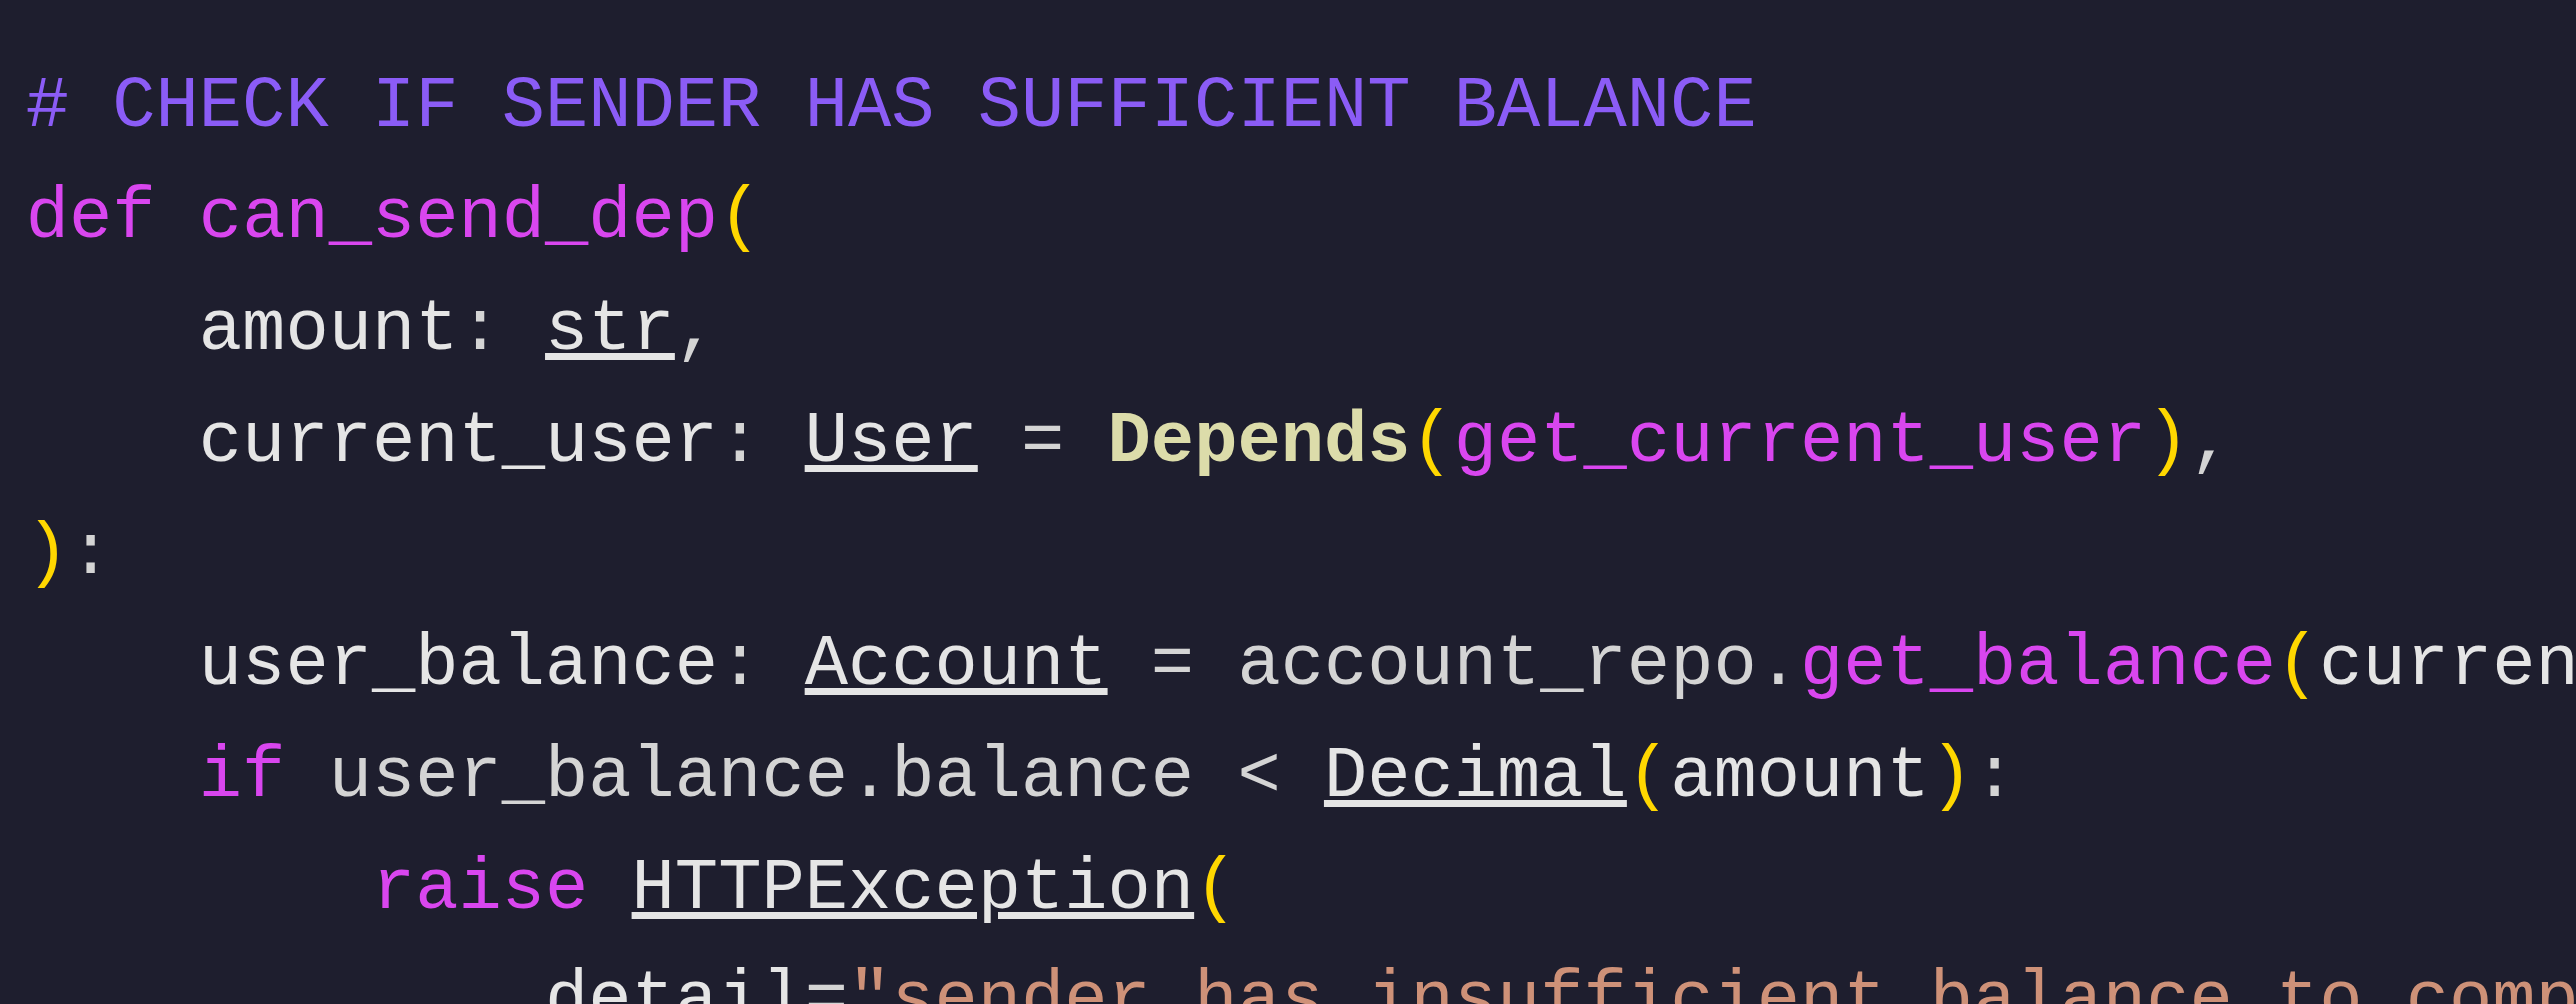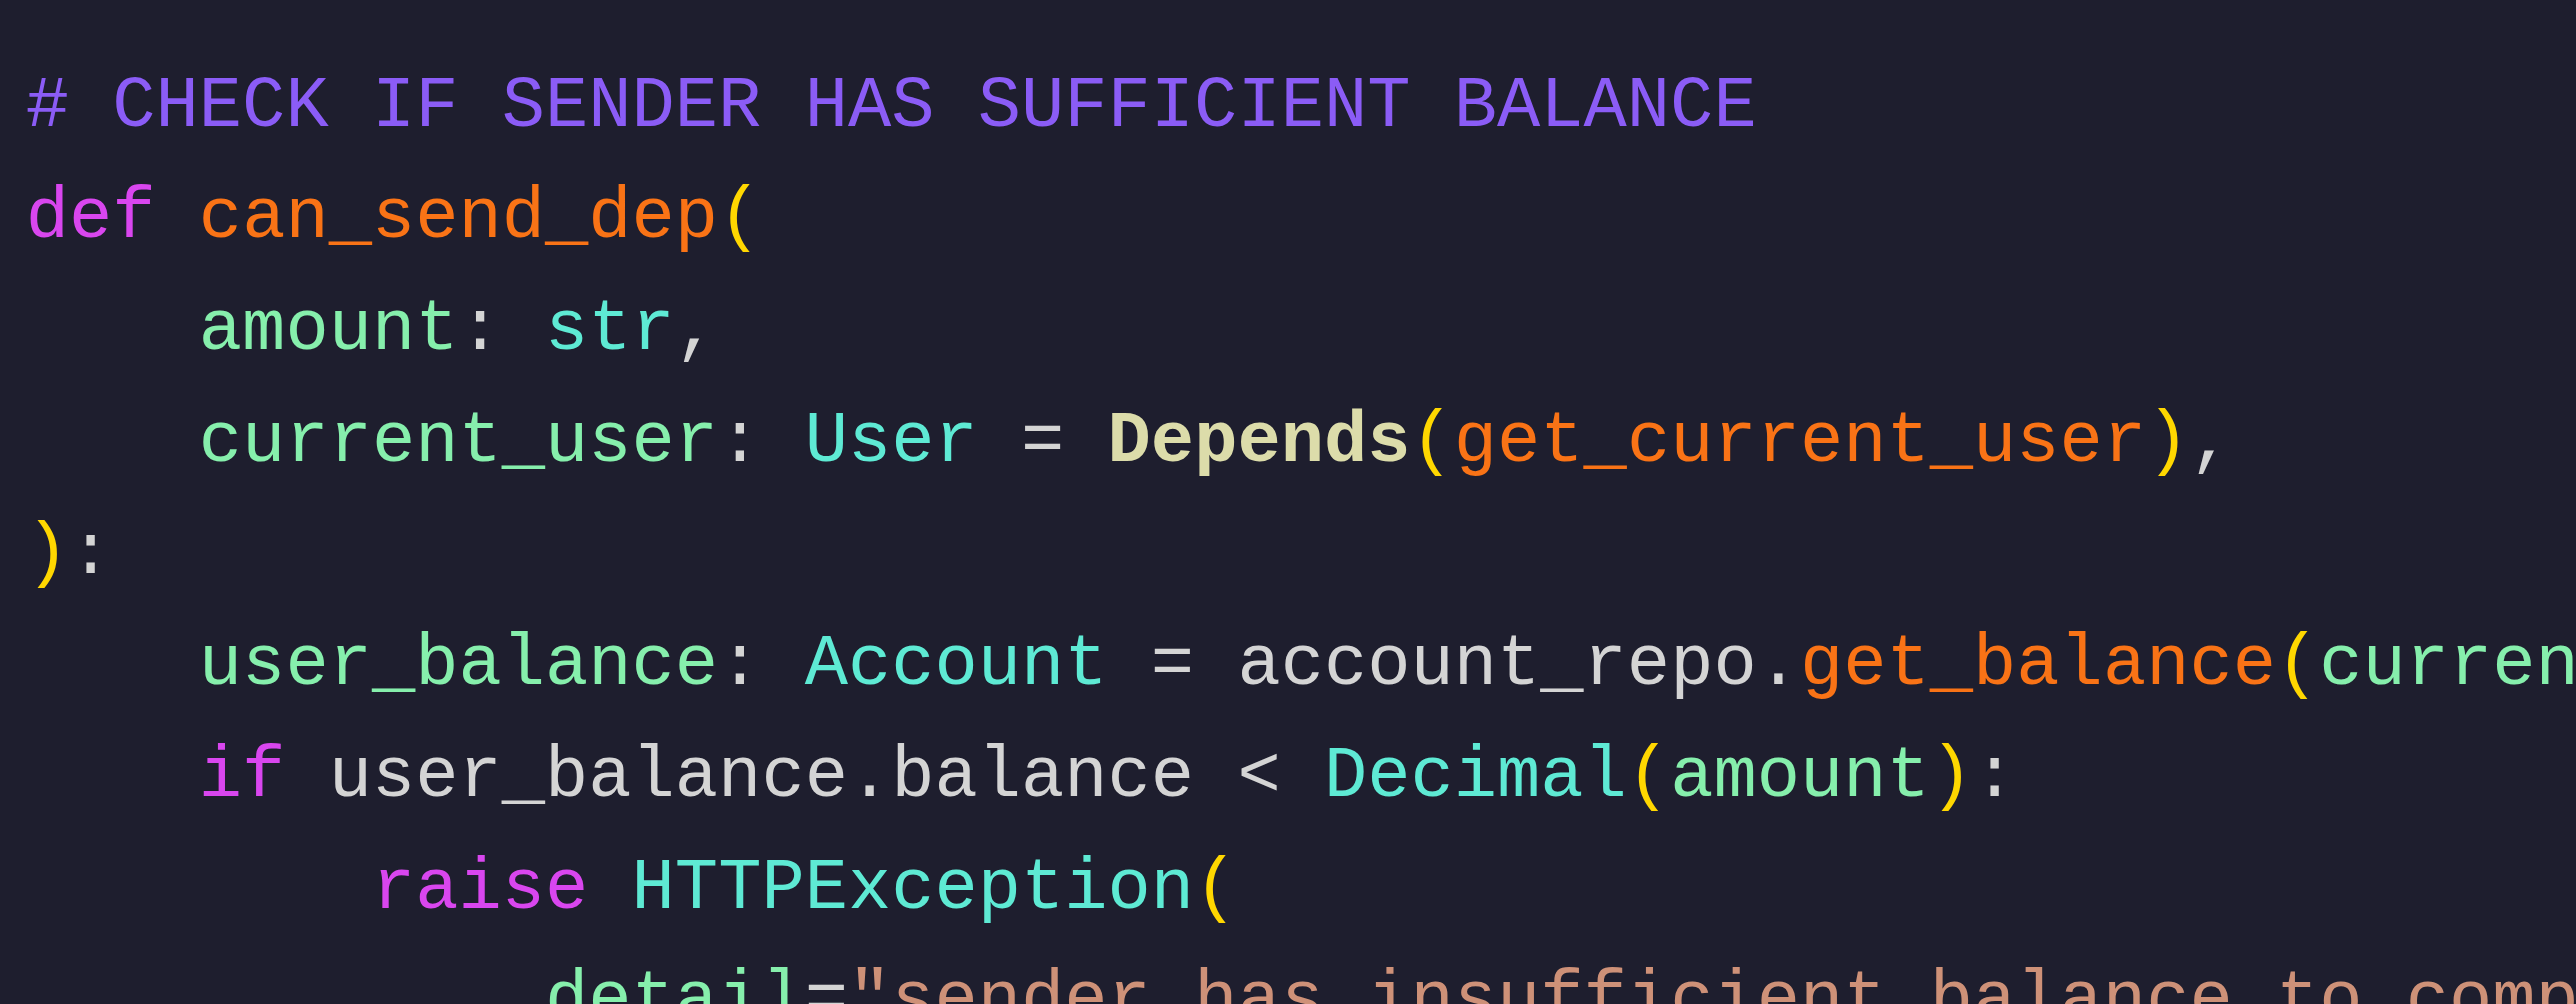--- a/index.html
+++ b/index.html
@@ -18,23 +18,23 @@
       width: 100vw;
       min-height: 100vh;
     }
 
     .code-block {
       white-space: pre;
     }
 
     .comment { color: #8b5cf6; }
     .keyword { color: #d946ef; }
-    .function-name { color: #f97316; }
-    .param-name { color: #86efac; }
-    .type-name { color: #5eead4; }
+    .function-name { color: #d946ef; }
+    .param-name { color: #e5e5e5; }
+    .type-name { color: #e5e5e5; text-decoration: underline; }
     .string { color: #ce9178; }
     .plain { color: #d4d4d4; }
     .paren { color: #ffd700; }
     .builtin { color: #dcdcaa; font-weight: bold; }
 
     .line {
       display: block;
     }
   </style>
 </head>

